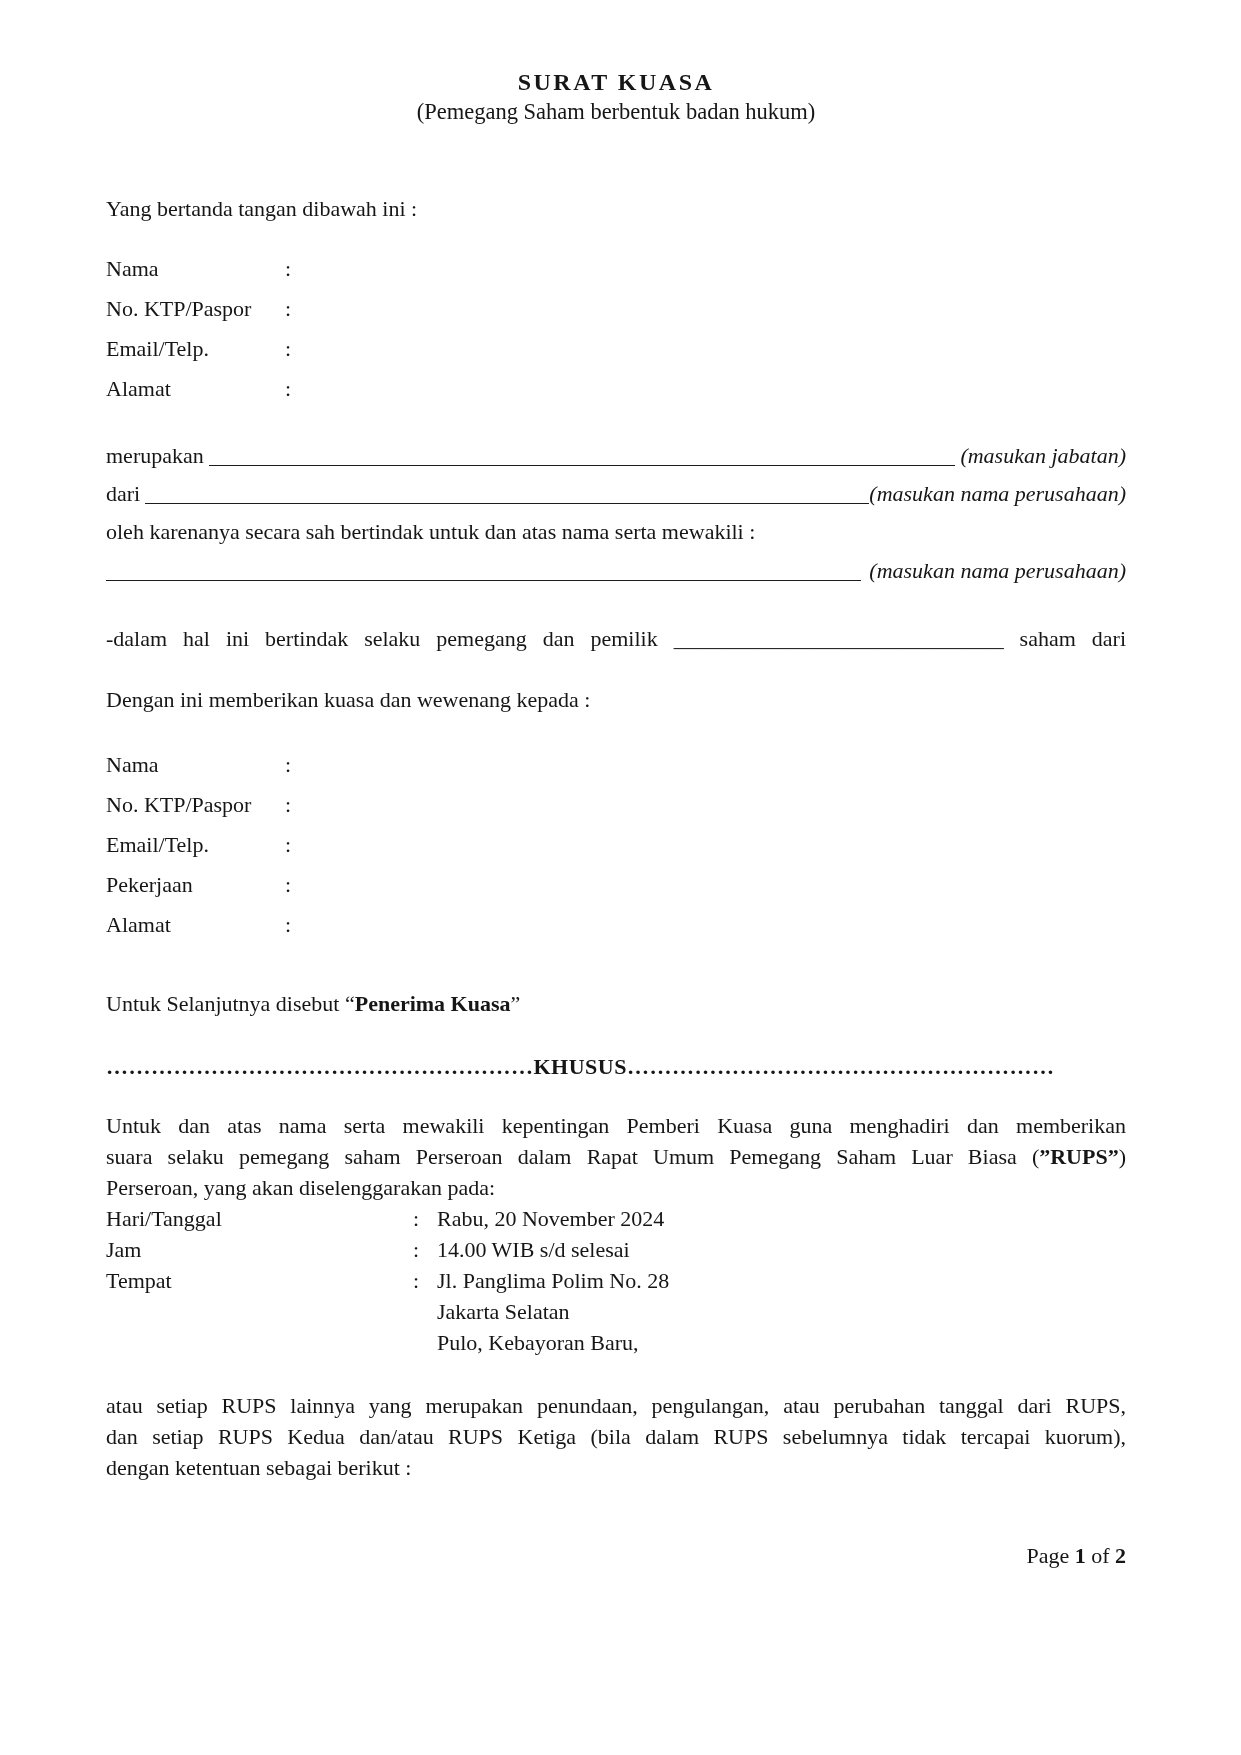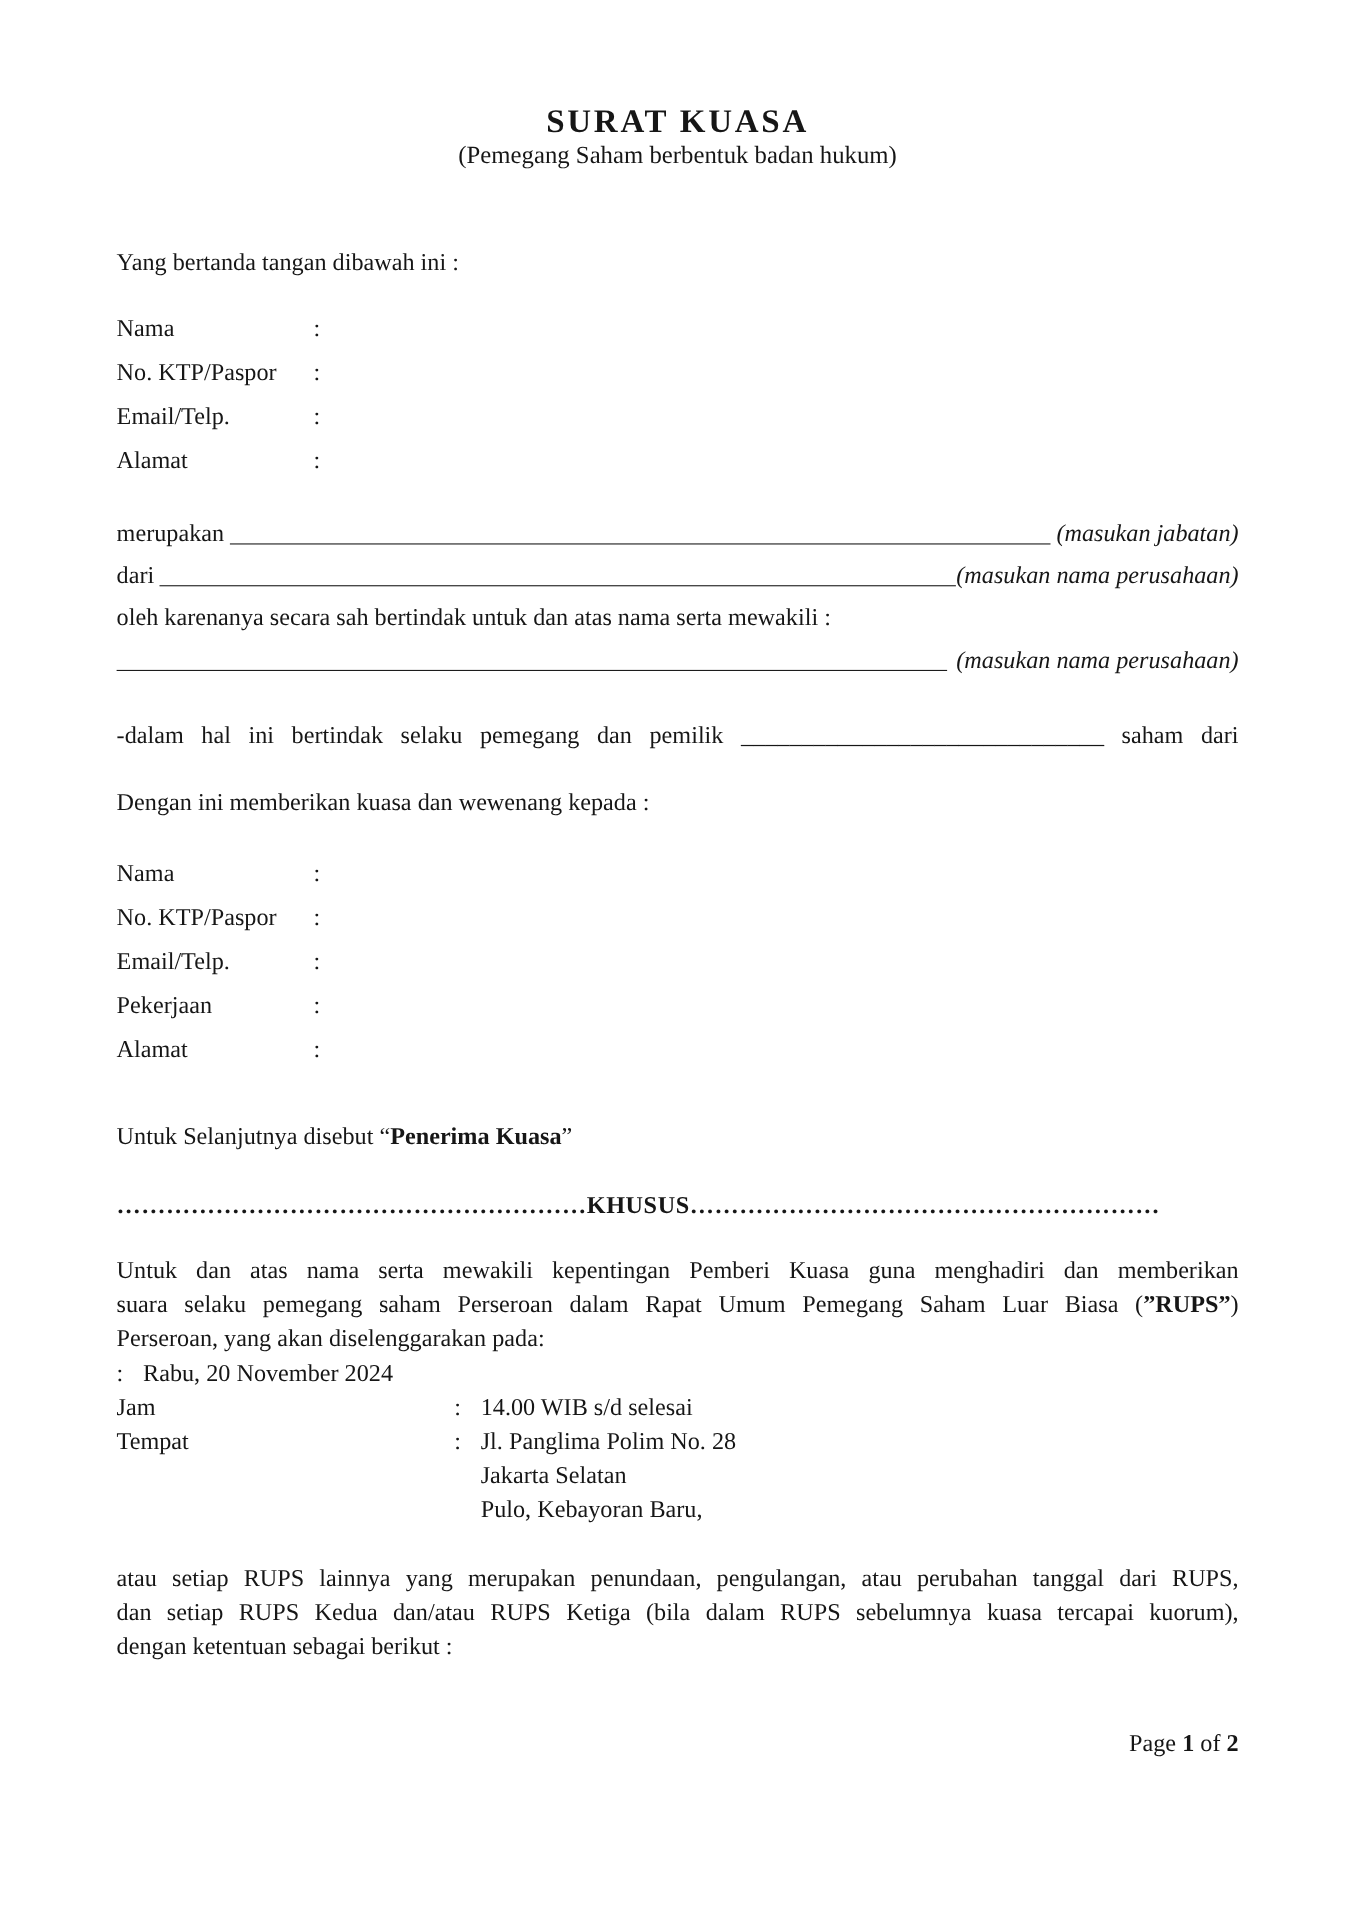--- a/index.html
+++ b/index.html
@@ -9,24 +9,24 @@
     height: 1755px;
     background: #ffffff;
     color: #161616;
     font-family: "Liberation Serif", "DejaVu Serif", serif;
     font-size: 22px;
     box-sizing: border-box;
     padding: 0 115px 0 106px;
     overflow: hidden;
   }
   .doc-title {
-    margin-top: 96px;
+    margin-top: 67px;
     text-align: center;
     font-weight: bold;
-    font-size: 30px;
+    font-size: 24px;
     letter-spacing: 2.5px;
     line-height: 30px;
   }
   .doc-subtitle {
     text-align: center;
     line-height: 30px;
     font-size: 22.5px;
   }
   .line { line-height: 31px; }
   .intro { margin-top: 66px; }
@@ -178,20 +178,21 @@
   </div>
 
   <div class="mt-rups">
     <div class="jline">Untuk dan atas nama serta mewakili kepentingan Pemberi Kuasa guna menghadiri dan memberikan</div>
     <div class="jline">
       <span>suara selaku pemegang saham Perseroan dalam Rapat Umum Pemegang Saham Luar Biasa (</span><b>”RUPS”</b><span>)</span>
     </div>
     <div class="line">Perseroan, yang akan diselenggarakan pada:</div>
 
     <div class="schRow">
+      <span class="schLabel">Hari/Tanggal</span>
       <span class="schColon">:</span>
       <span>Rabu, 20 November 2024</span>
     </div>
     <div class="schRow">
       <span class="schLabel">Jam</span>
       <span class="schColon">:</span>
       <span>14.00 WIB s/d selesai</span>
     </div>
     <div class="schRow">
       <span class="schLabel">Tempat</span>
@@ -205,21 +206,21 @@
     </div>
     <div class="schRow">
       <span class="schLabel"></span>
       <span class="schColon"></span>
       <span>Pulo, Kebayoran Baru,</span>
     </div>
   </div>
 
   <div class="mt-closing">
     <div class="jline">atau setiap RUPS lainnya yang merupakan penundaan, pengulangan, atau perubahan tanggal dari RUPS,</div>
-    <div class="jline">dan setiap RUPS Kedua dan/atau RUPS Ketiga (bila dalam RUPS sebelumnya kuasa tercapai kuorum),</div>
+    <div class="jline">dan setiap RUPS Kedua dan/atau RUPS Ketiga (bila dalam RUPS sebelumnya tidak tercapai kuorum),</div>
     <div class="line">dengan ketentuan sebagai berikut :</div>
   </div>
 
   <div class="footer">
     <span>Page </span><b>1</b><span> of </span><b>2</b>
   </div>
 
 </div>
 
 </body></html>

